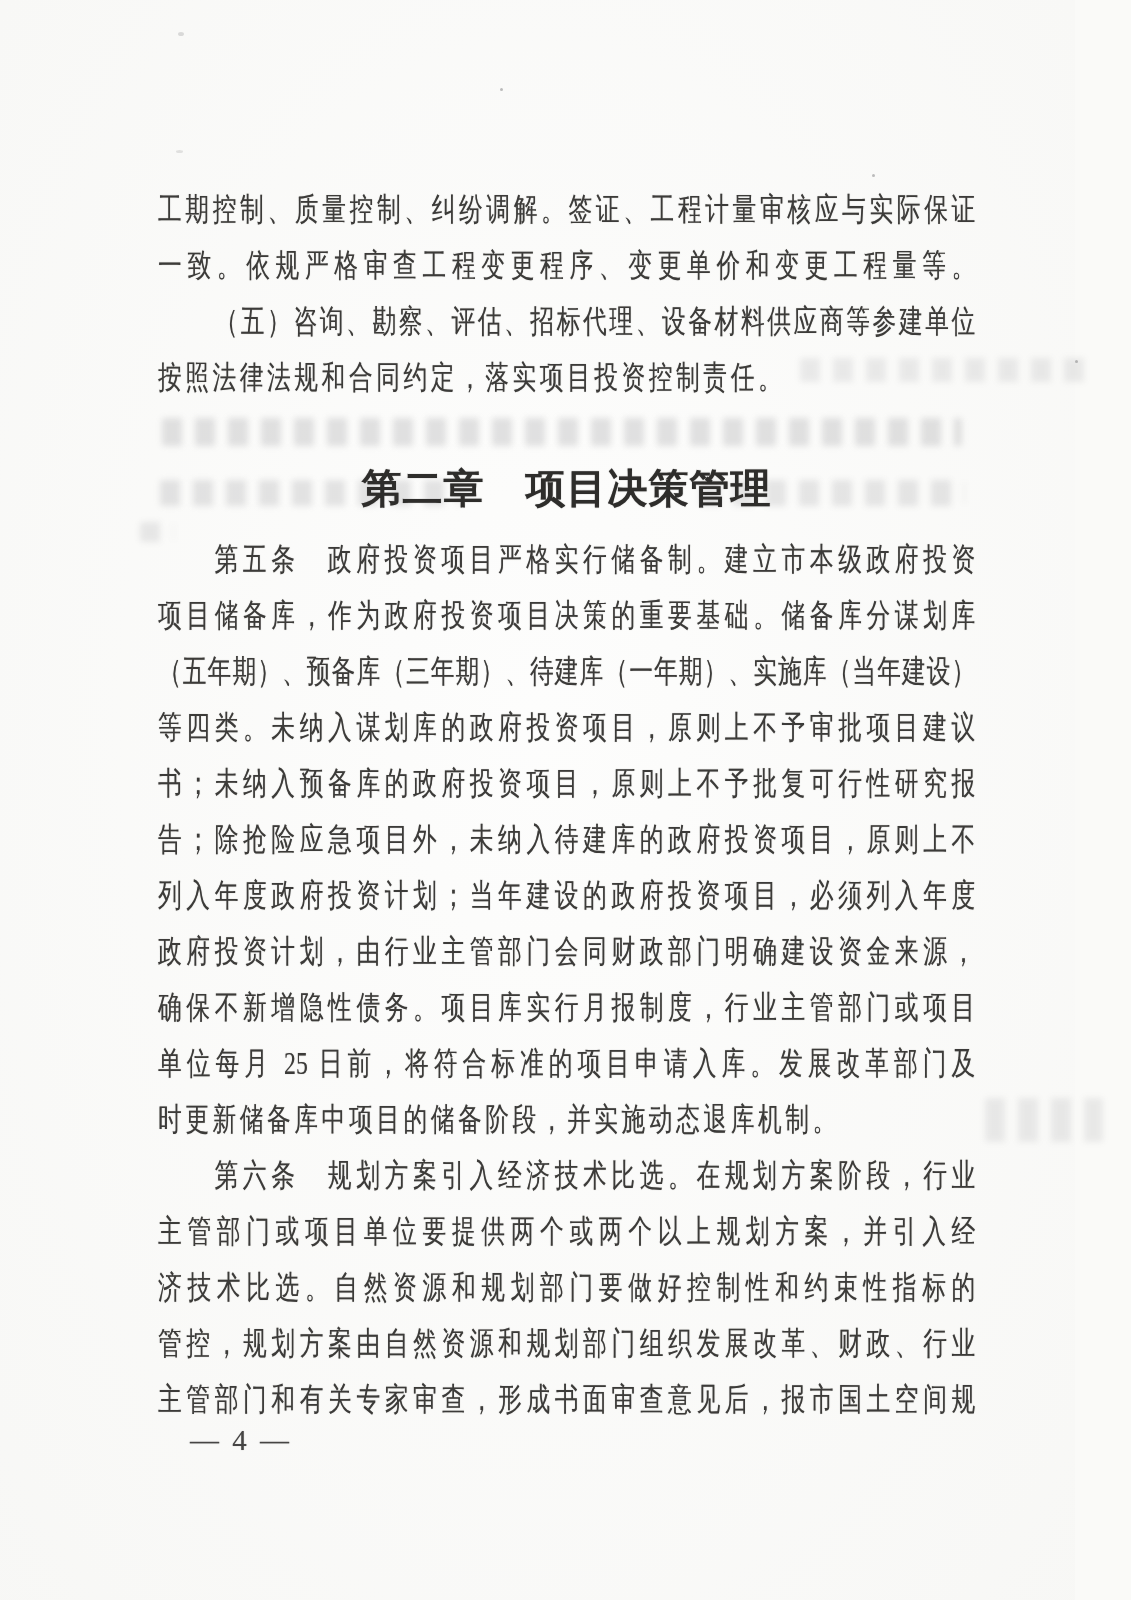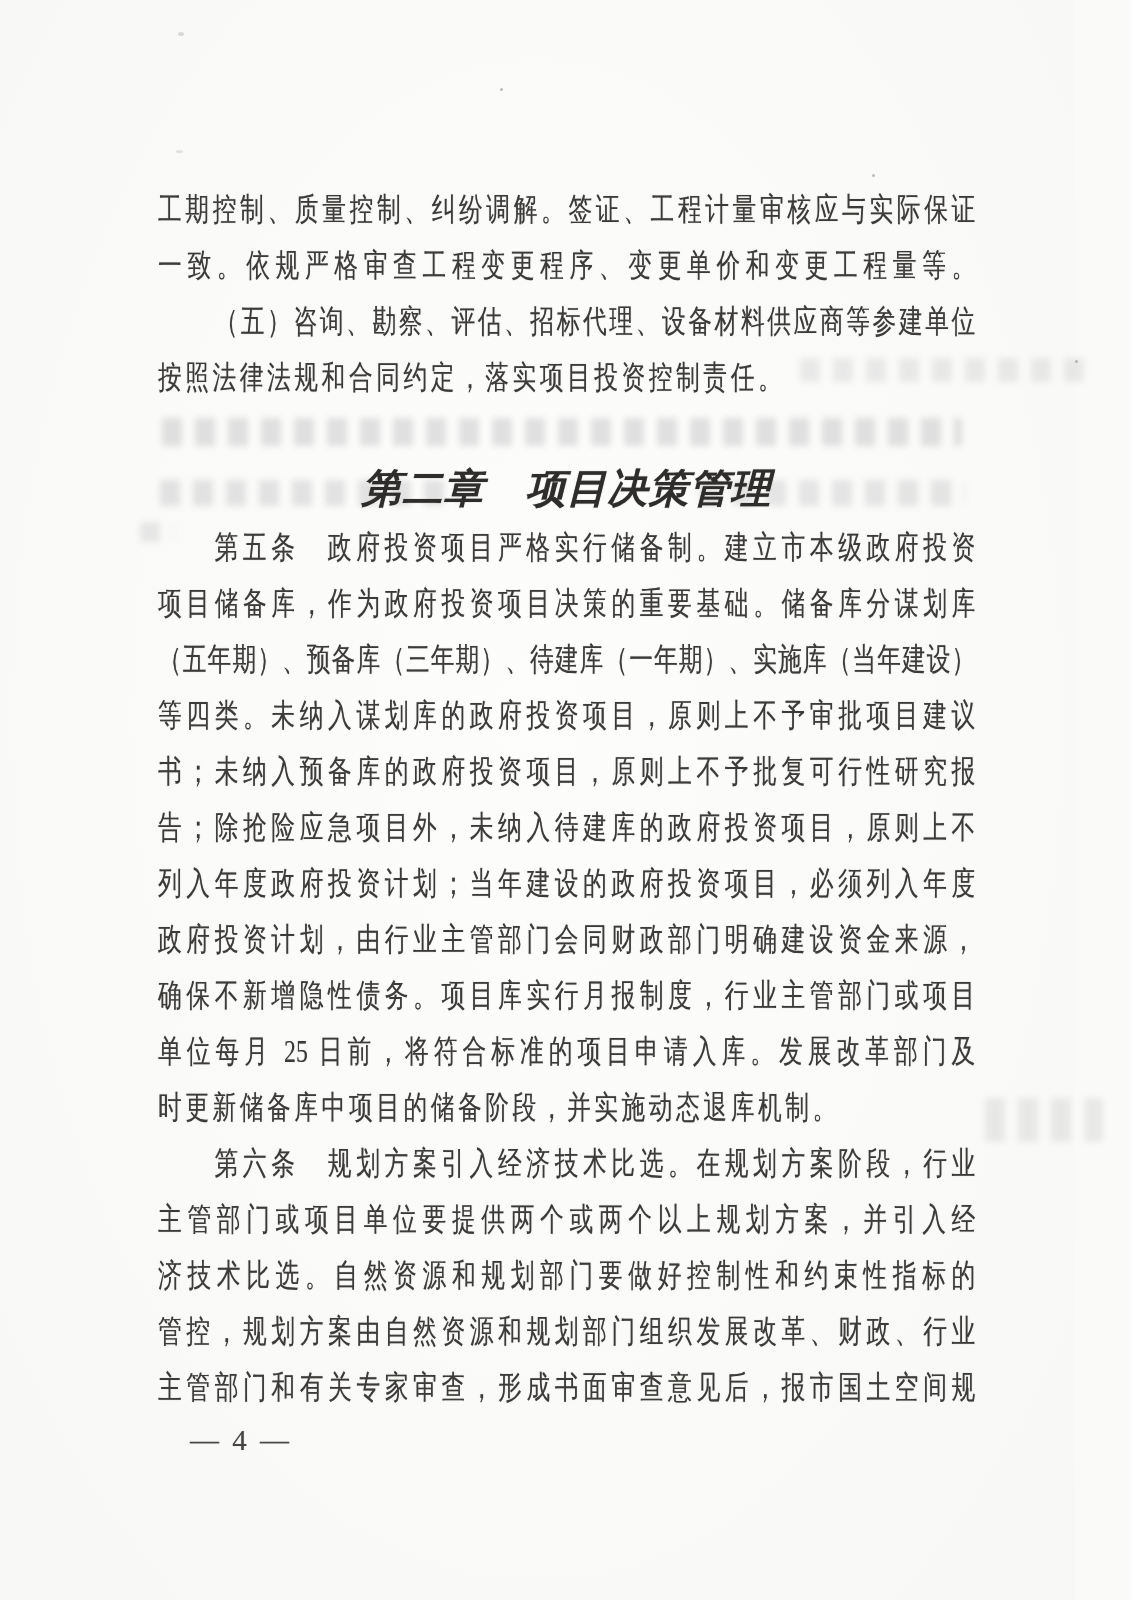--- a/index.html
+++ b/index.html
@@ -40,31 +40,30 @@
   }
   .line.end {
     text-align: left;
     text-align-last: left;
     letter-spacing: 4.7px;
   }
   .line.indent {
     text-indent: 76px;
   }
   .heading {
-    margin: 54px 0 0 0;
+    margin: 54px 0 12px 0;
     width: 817px;
     height: 60px;
     line-height: 60px;
     font-size: 40px;
     font-weight: bold;
     text-align: center;
     letter-spacing: 1px;
     color: #2e2d2b;
     text-shadow: 0 0 1px rgba(46,45,43,0.6);
-    font-style: italic;
   }
   .page-number {
     position: absolute;
     left: 190px;
     top: 1412px;
     height: 56px;
     line-height: 56px;
     font-size: 29px;
     letter-spacing: 3px;
     color: #464544;

